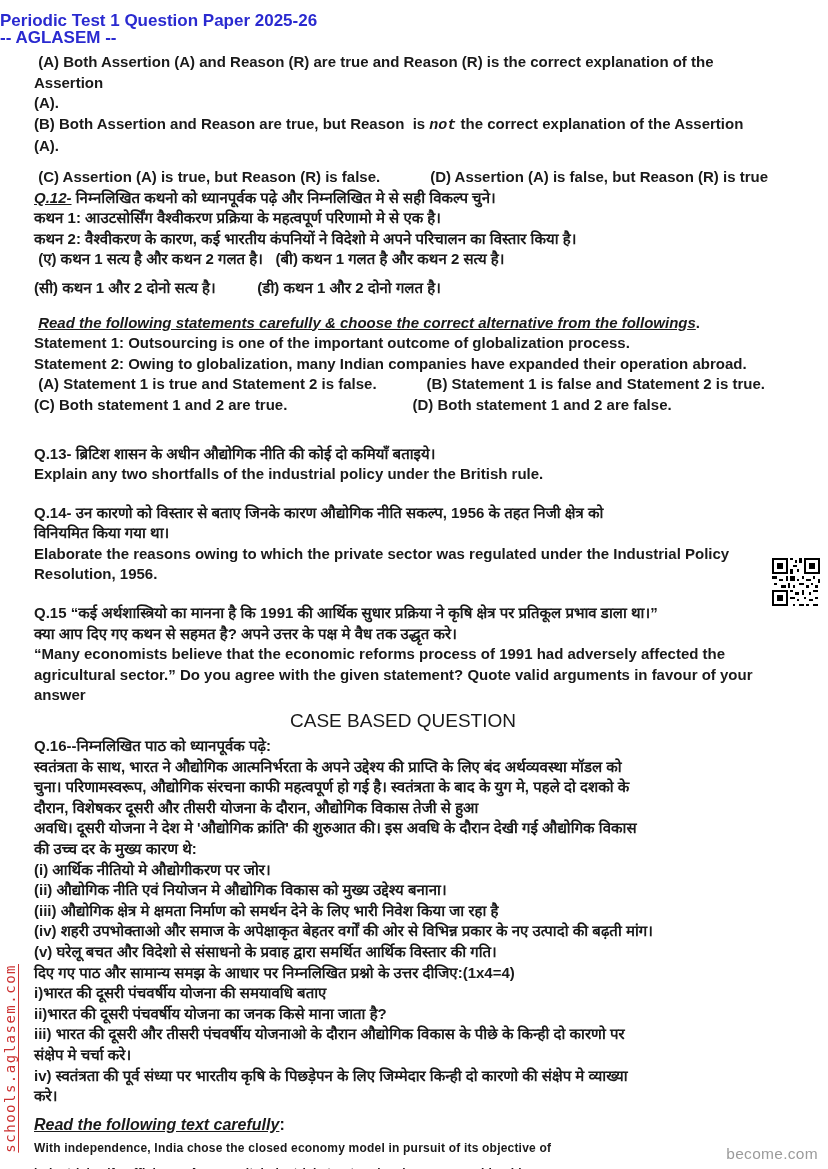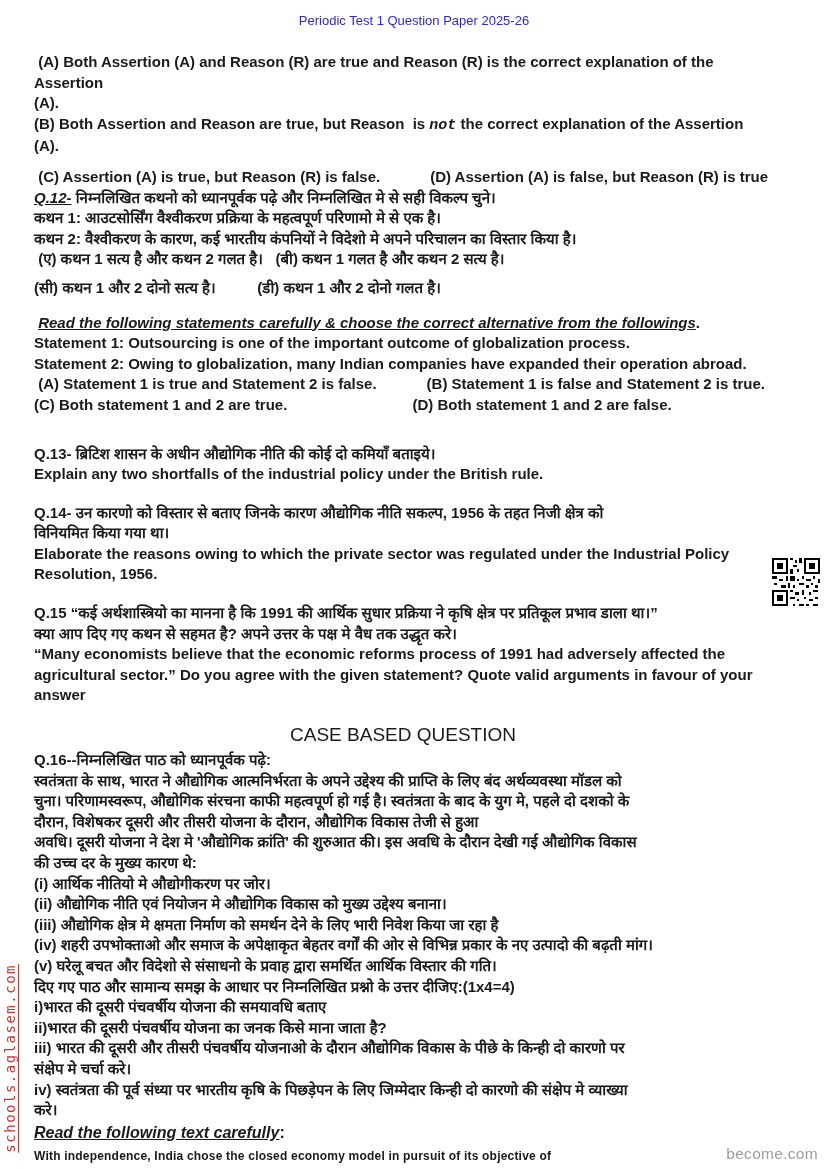--- a/index.html
+++ b/index.html
@@ -8,46 +8,46 @@
     background:#ffffff;
     position:relative;
     overflow:hidden;
     font-family:"Liberation Sans","DejaVu Sans",sans-serif;
     color:var(--text-black,#1a1a1a);
   }
   .page { position:absolute; inset:0; }
 
   .header {
     position:absolute; top:12px; left:0; right:0;
-    text-align:center;
+    text-align:left;
     color:var(--header-blue,#2a2ad0);
-    font-size:13px;
+    font-size:17px;
     line-height:17px;
-    font-weight:400;
+    font-weight:700;
   }
 
   .content {
     position:absolute;
     top:52px; left:34px; width:738px;
     font-size:15px;
     font-weight:bold;
     line-height:20.6px;
     white-space:pre-wrap;
   }
   .line { min-height:20.6px; }
   .line .u { text-decoration:underline;font-style:italic; }
   .line .i { font-style:italic; font-weight:bold;font-family:Liberation Mono, monospace; }
   .center-big {
     text-align:center;
     font-size:19px;
     font-weight:normal;
     line-height:26px;
-    margin-top:16px; margin-bottom:2px;
+    margin-top:2px; margin-bottom:2px;
   }
-  .rtf { font-size:16px; line-height:23px; margin-top:0; }
+  .rtf { font-size:16px; line-height:23px; margin-top:6px; }
   .final { font-size:12px; line-height:25px; letter-spacing:0.2px; }
 
   .qr {
     position:absolute; top:558px; left:772px;
     width:48px; height:48px;
   }
   .watermark-left {
     position:absolute;
     left:2px; bottom:16px;
     writing-mode:vertical-rl;
@@ -67,20 +67,21 @@
     letter-spacing:0.3px;
   }
 </style>
 </head>
 <body>
 
 <div class="page">
 
   <div class="header">
     <div>Periodic Test 1 Question Paper 2025-26</div>
+    <div>-- AGLASEM --</div>
   </div>
 
   <div class="content"><div class="line"><span> (A) Both Assertion (A) and Reason (R) are true and Reason (R) is the correct explanation of the Assertion</span></div><div class="line"><span>(A).</span></div><div class="line"><span>(B) Both Assertion and Reason are true, but Reason  is </span><span class="i">not</span><span> the correct explanation of the Assertion (A).</span></div><div class="line" style="margin-top: 10px;"><span> (C) Assertion (A) is true, but Reason (R) is false.            (D) Assertion (A) is false, but Reason (R) is true</span></div><div class="line"><span class="u">Q.12-</span><span> निम्नलिखित कथनो को ध्यानपूर्वक पढ़े और निम्नलिखित मे से सही विकल्प चुने।</span></div><div class="line"><span>कथन 1: आउटसोर्सिंग वैश्वीकरण प्रक्रिया के महत्वपूर्ण परिणामो मे से एक है।</span></div><div class="line"><span>कथन 2: वैश्वीकरण के कारण, कई भारतीय कंपनियों ने विदेशो मे अपने परिचालन का विस्तार किया है।</span></div><div class="line"><span> (ए) कथन 1 सत्य है और कथन 2 गलत है।   (बी) कथन 1 गलत है और कथन 2 सत्य है।</span></div><div class="line" style="margin-top: 8px;"><span>(सी) कथन 1 और 2 दोनो सत्य है।          (डी) कथन 1 और 2 दोनो गलत है।</span></div><div class="line" style="margin-top: 14px;"><span> </span><span class="u">Read the following statements carefully &amp; choose the correct alternative from the followings</span><span>.</span></div><div class="line"><span>Statement 1: Outsourcing is one of the important outcome of globalization process.</span></div><div class="line"><span>Statement 2: Owing to globalization, many Indian companies have expanded their operation abroad.</span></div><div class="line"><span> (A) Statement 1 is true and Statement 2 is false.            (B) Statement 1 is false and Statement 2 is true.</span></div><div class="line"><span>(C) Both statement 1 and 2 are true.                              (D) Both statement 1 and 2 are false.</span></div><div class="line" style="margin-top: 28px;"><span>Q.13- ब्रिटिश शासन के अधीन औद्योगिक नीति की कोई दो कमियाँ बताइये।</span></div><div class="line"><span>Explain any two shortfalls of the industrial policy under the British rule.</span></div><div class="line" style="margin-top: 18px;"><span>Q.14- उन कारणो को विस्तार से बताए जिनके कारण औद्योगिक नीति सकल्प, 1956 के तहत निजी क्षेत्र को</span></div><div class="line"><span>विनियमित किया गया था।</span></div><div class="line"><span>Elaborate the reasons owing to which the private sector was regulated under the Industrial Policy</span></div><div class="line"><span>Resolution, 1956.</span></div><div class="line" style="margin-top: 18px;"><span>Q.15 “कई अर्थशास्त्रियो का मानना है कि 1991 की आर्थिक सुधार प्रक्रिया ने कृषि क्षेत्र पर प्रतिकूल प्रभाव डाला था।”</span></div><div class="line"><span>क्या आप दिए गए कथन से सहमत है? अपने उत्तर के पक्ष मे वैध तक उद्धृत करे।</span></div><div class="line"><span>“Many economists believe that the economic reforms process of 1991 had adversely affected the</span></div><div class="line"><span>agricultural sector.” Do you agree with the given statement? Quote valid arguments in favour of your</span></div><div class="line"><span>answer</span></div><div class="line center-big"><span>CASE BASED QUESTION</span></div><div class="line"><span>Q.16--निम्नलिखित पाठ को ध्यानपूर्वक पढ़े:</span></div><div class="line"><span>स्वतंत्रता के साथ, भारत ने औद्योगिक आत्मनिर्भरता के अपने उद्देश्य की प्राप्ति के लिए बंद अर्थव्यवस्था मॉडल को</span></div><div class="line"><span>चुना। परिणामस्वरूप, औद्योगिक संरचना काफी महत्वपूर्ण हो गई है। स्वतंत्रता के बाद के युग मे, पहले दो दशको के</span></div><div class="line"><span>दौरान, विशेषकर दूसरी और तीसरी योजना के दौरान, औद्योगिक विकास तेजी से हुआ</span></div><div class="line"><span>अवधि। दूसरी योजना ने देश मे 'औद्योगिक क्रांति' की शुरुआत की। इस अवधि के दौरान देखी गई औद्योगिक विकास</span></div><div class="line"><span>की उच्च दर के मुख्य कारण थे:</span></div><div class="line"><span>(i) आर्थिक नीतियो मे औद्योगीकरण पर जोर।</span></div><div class="line"><span>(ii) औद्योगिक नीति एवं नियोजन मे औद्योगिक विकास को मुख्य उद्देश्य बनाना।</span></div><div class="line"><span>(iii) औद्योगिक क्षेत्र मे क्षमता निर्माण को समर्थन देने के लिए भारी निवेश किया जा रहा है</span></div><div class="line"><span>(iv) शहरी उपभोक्ताओ और समाज के अपेक्षाकृत बेहतर वर्गों की ओर से विभिन्न प्रकार के नए उत्पादो की बढ़ती मांग।</span></div><div class="line"><span>(v) घरेलू बचत और विदेशो से संसाधनो के प्रवाह द्वारा समर्थित आर्थिक विस्तार की गति।</span></div><div class="line"><span>दिए गए पाठ और सामान्य समझ के आधार पर निम्नलिखित प्रश्नो के उत्तर दीजिए:(1x4=4)</span></div><div class="line"><span>i)भारत की दूसरी पंचवर्षीय योजना की समयावधि बताए</span></div><div class="line"><span>ii)भारत की दूसरी पंचवर्षीय योजना का जनक किसे माना जाता है?</span></div><div class="line"><span>iii) भारत की दूसरी और तीसरी पंचवर्षीय योजनाओ के दौरान औद्योगिक विकास के पीछे के किन्ही दो कारणो पर</span></div><div class="line"><span>संक्षेप मे चर्चा करे।</span></div><div class="line"><span>iv) स्वतंत्रता की पूर्व संध्या पर भारतीय कृषि के पिछड़ेपन के लिए जिम्मेदार किन्ही दो कारणो की संक्षेप मे व्याख्या</span></div><div class="line"><span>करे।</span></div><div class="line rtf"><span class="u">Read the following text carefully</span><span>:</span></div><div class="line final"><span>With independence, India chose the closed economy model in pursuit of its objective of</span></div><div class="line final"><span>industrial self-sufficiency. As a result, industrial structure has become considerably</span></div></div>
 
   <svg class="qr" viewBox="0 0 21 21" shape-rendering="crispEdges" aria-label="qr-code">
     <rect x="0" y="0" width="21" height="21" fill="#ffffff"></rect>
     <g fill="#000000">
       <rect x="0" y="0" width="7" height="7"></rect>
         <rect x="14" y="0" width="7" height="7"></rect>
         <rect x="0" y="14" width="7" height="7"></rect>

